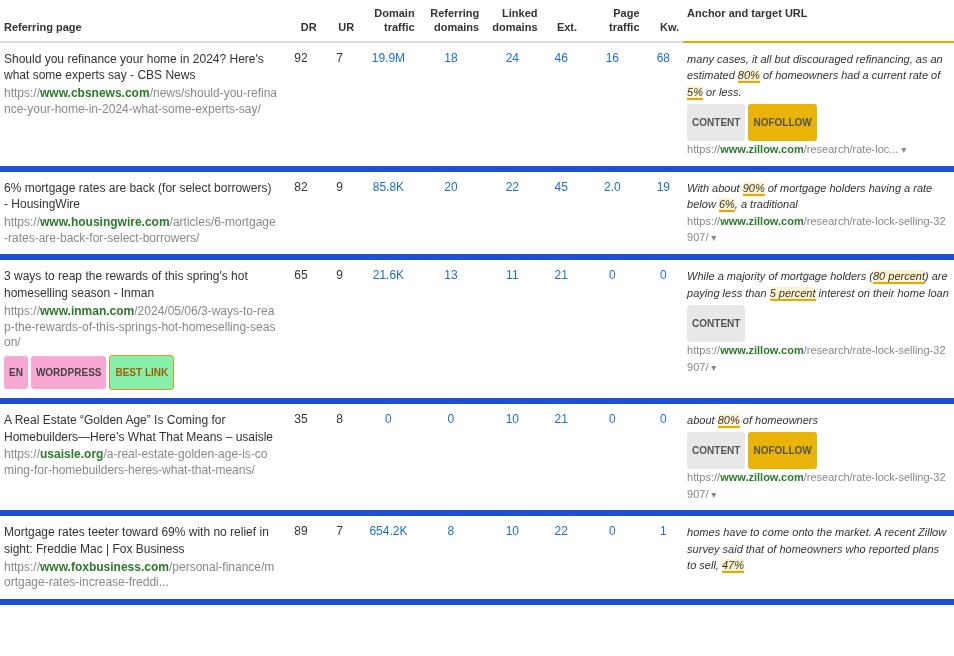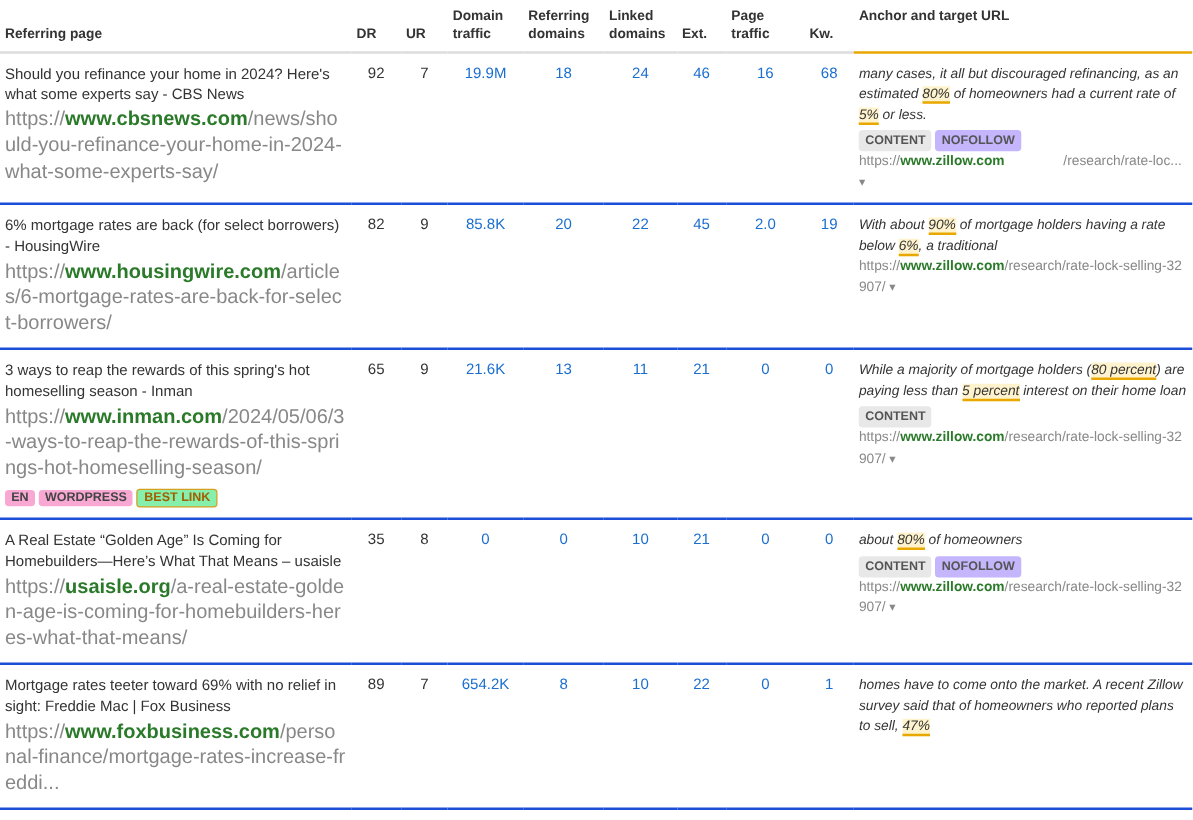--- a/index.html
+++ b/index.html
@@ -16,21 +16,21 @@
     table {
       width: 100%;
       border-collapse: collapse;
       table-layout: fixed;
     }
     thead tr {
       border-bottom: 2px solid #ddd;
     }
     th {
       padding: 6px 4px;
-      text-align: left;
+      text-align: right;
       font-size: 11px;
       font-weight: bold;
       color: #333;
       vertical-align: bottom;
       line-height: 1.3;
     }
     th.col-referring-page {
       text-align: left;
       width: 270px;
     }
@@ -42,62 +42,62 @@
     th.col-ext { width: 38px; }
     th.col-page-traffic { width: 60px; }
     th.col-kw { width: 38px; }
     th.col-anchor { width: 260px; text-align: left; border-bottom: 2px solid #e8a800; padding-bottom: 20px; }
 
     td {
       padding: 8px 4px;
       vertical-align: top;
       text-align: center;
       font-size: 12px;
-      border-bottom: 2px solid #1d4ed8;
+      border-bottom: 6px solid #1d4ed8;
     }
     td.col-referring-page {
       text-align: left;
       font-size: 12px;
     }
     td.col-anchor {
       text-align: left;
       font-size: 11px;
       color: #333;
       line-height: 1.5;
     }
     .page-title {
       color: #333;
       font-weight: normal;
       margin-bottom: 2px;
       line-height: 1.4;
     }
     .page-url-green {
       color: #888;
-      font-size: 16px;
+      font-size: 12px;
       word-break: break-all;
       line-height: 1.3;
     }
     .page-url-green .domain {
       color: #2a7a2a;
       font-weight: bold;
     }
     .badge {
       display: inline-block;
-      padding: 1px 5px;
+      padding: 11px 5px;
       border-radius: 3px;
       font-size: 10px;
       font-weight: bold;
       margin-right: 3px;
     }
     .badge-content {
       background: #e8e8e8;
       color: #555;
     }
     .badge-nofollow {
-      background: #c4b5fd;
+      background: #eab308;
       color: #555;
     }
     .badge-en {
       background: #f9a8d4;
       color: #444;
     }
     .badge-best-link {
       background: #86efac;
       color: #a06000;
       border: 1px solid #d4a020;
@@ -157,21 +157,21 @@
           <td>7</td>
           <td class="col-number">19.9M</td>
           <td class="col-number">18</td>
           <td class="col-number">24</td>
           <td class="col-number">46</td>
           <td class="col-number">16</td>
           <td class="col-number">68</td>
           <td class="col-anchor">
             <div class="anchor-text">many cases, it all but discouraged refinancing, as an estimated <span class="anchor-highlight">80%</span> of homeowners had a current rate of <span class="anchor-highlight">5%</span> or less.</div>
             <div style="margin-top: 4px;"><span class="badge badge-content">CONTENT</span><span class="badge badge-nofollow">NOFOLLOW</span></div>
-            <div class="anchor-url"><span style="color: rgb(136, 136, 136);">https://</span><span class="domain">www.zillow.com</span><span style="color: rgb(136, 136, 136); margin-left: 47px;">/research/rate-loc...</span><span class="dropdown-arrow"> ▾</span></div>
+            <div class="anchor-url"><span style="color: rgb(136, 136, 136);">https://</span><span class="domain">www.zillow.com</span><span style="color: rgb(136, 136, 136);">/research/rate-loc...</span><span class="dropdown-arrow"> ▾</span></div>
           </td>
         </tr>
         <tr>
           <td class="col-referring-page">
             <div class="page-title">6% mortgage rates are back (for select borrowers) - HousingWire</div>
             <div class="page-url-green"><span style="color: rgb(136, 136, 136);">https://</span><span class="domain">www.housingwire.com</span><span style="color: rgb(136, 136, 136);">/articles/6-mortgage-rates-are-back-for-select-borrowers/</span></div>
           </td>
           <td>82</td>
           <td>9</td>
           <td class="col-number">85.8K</td>

